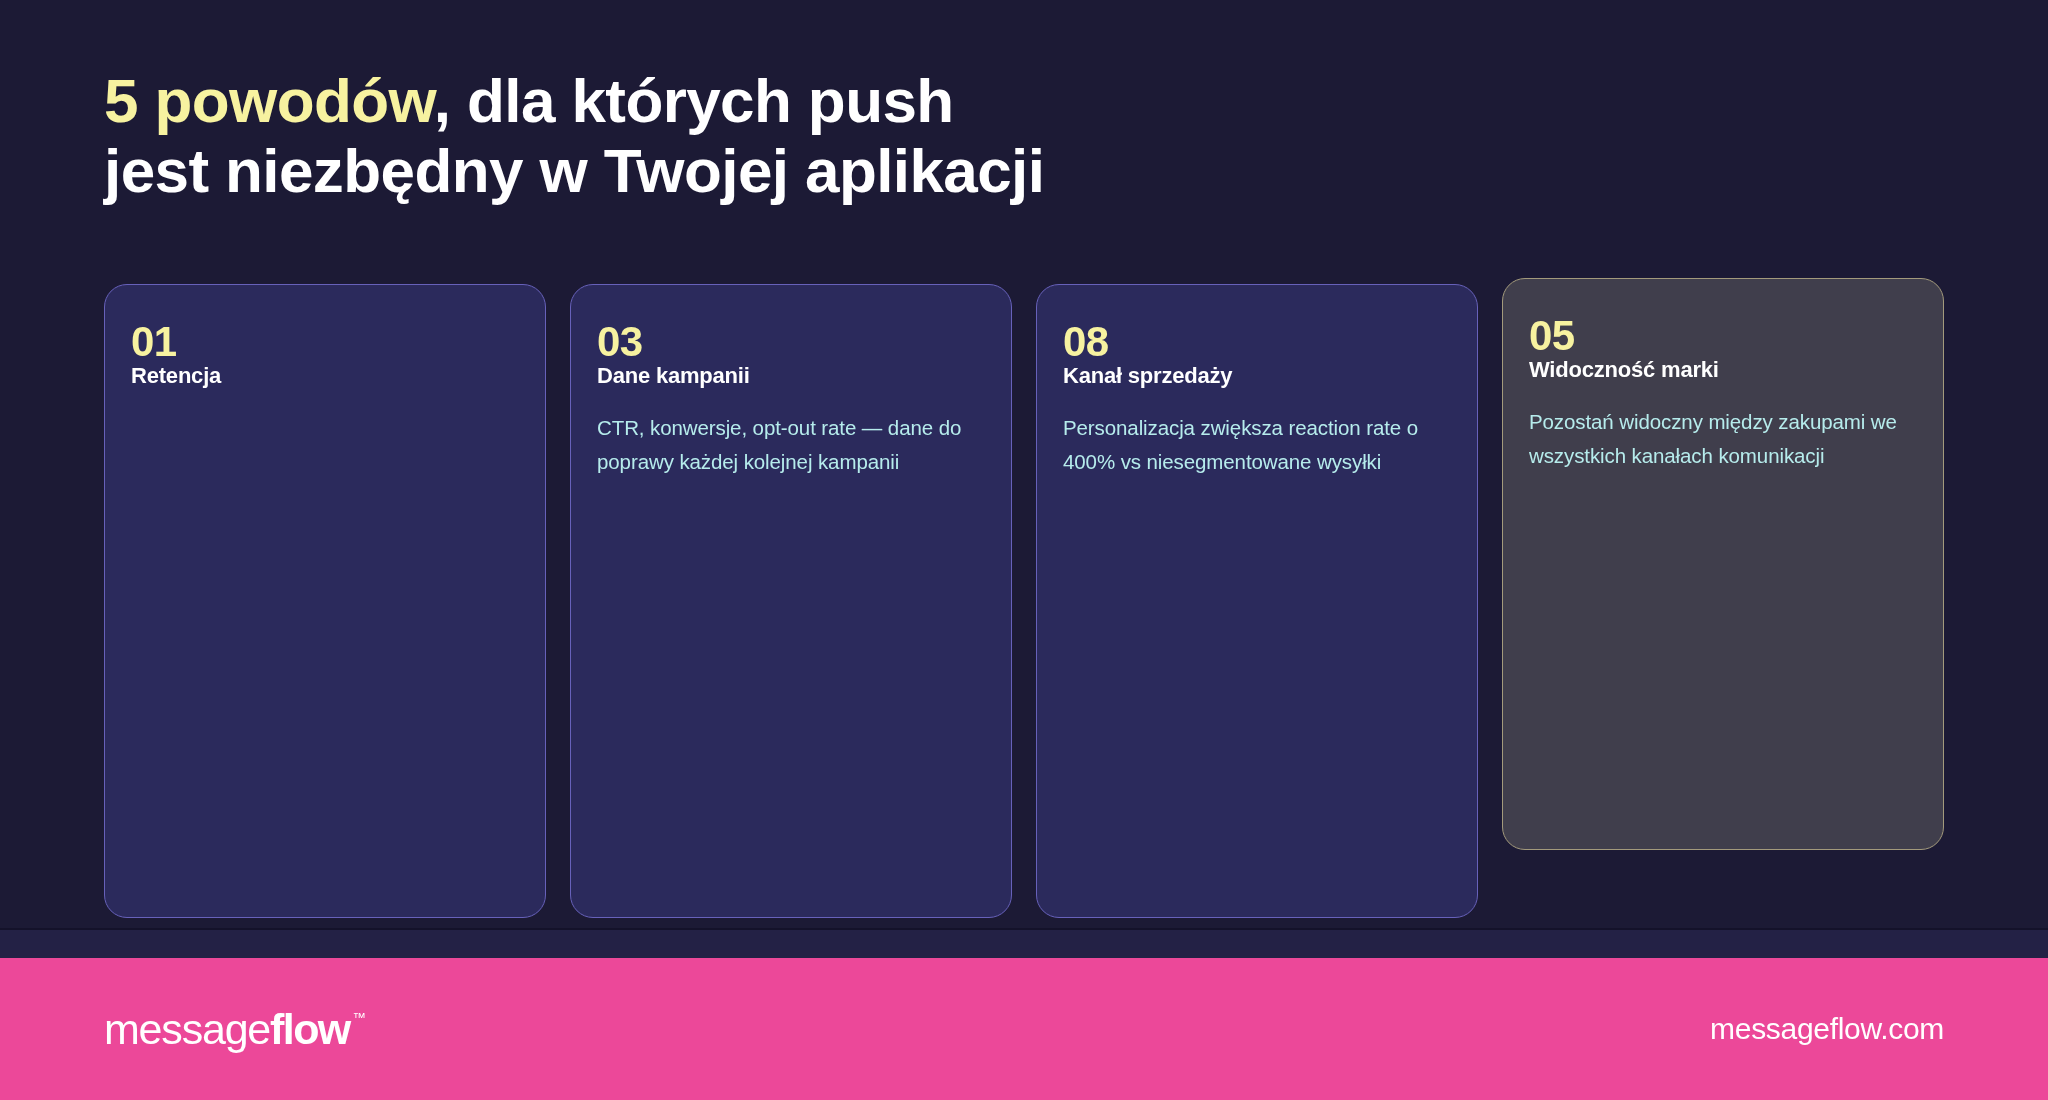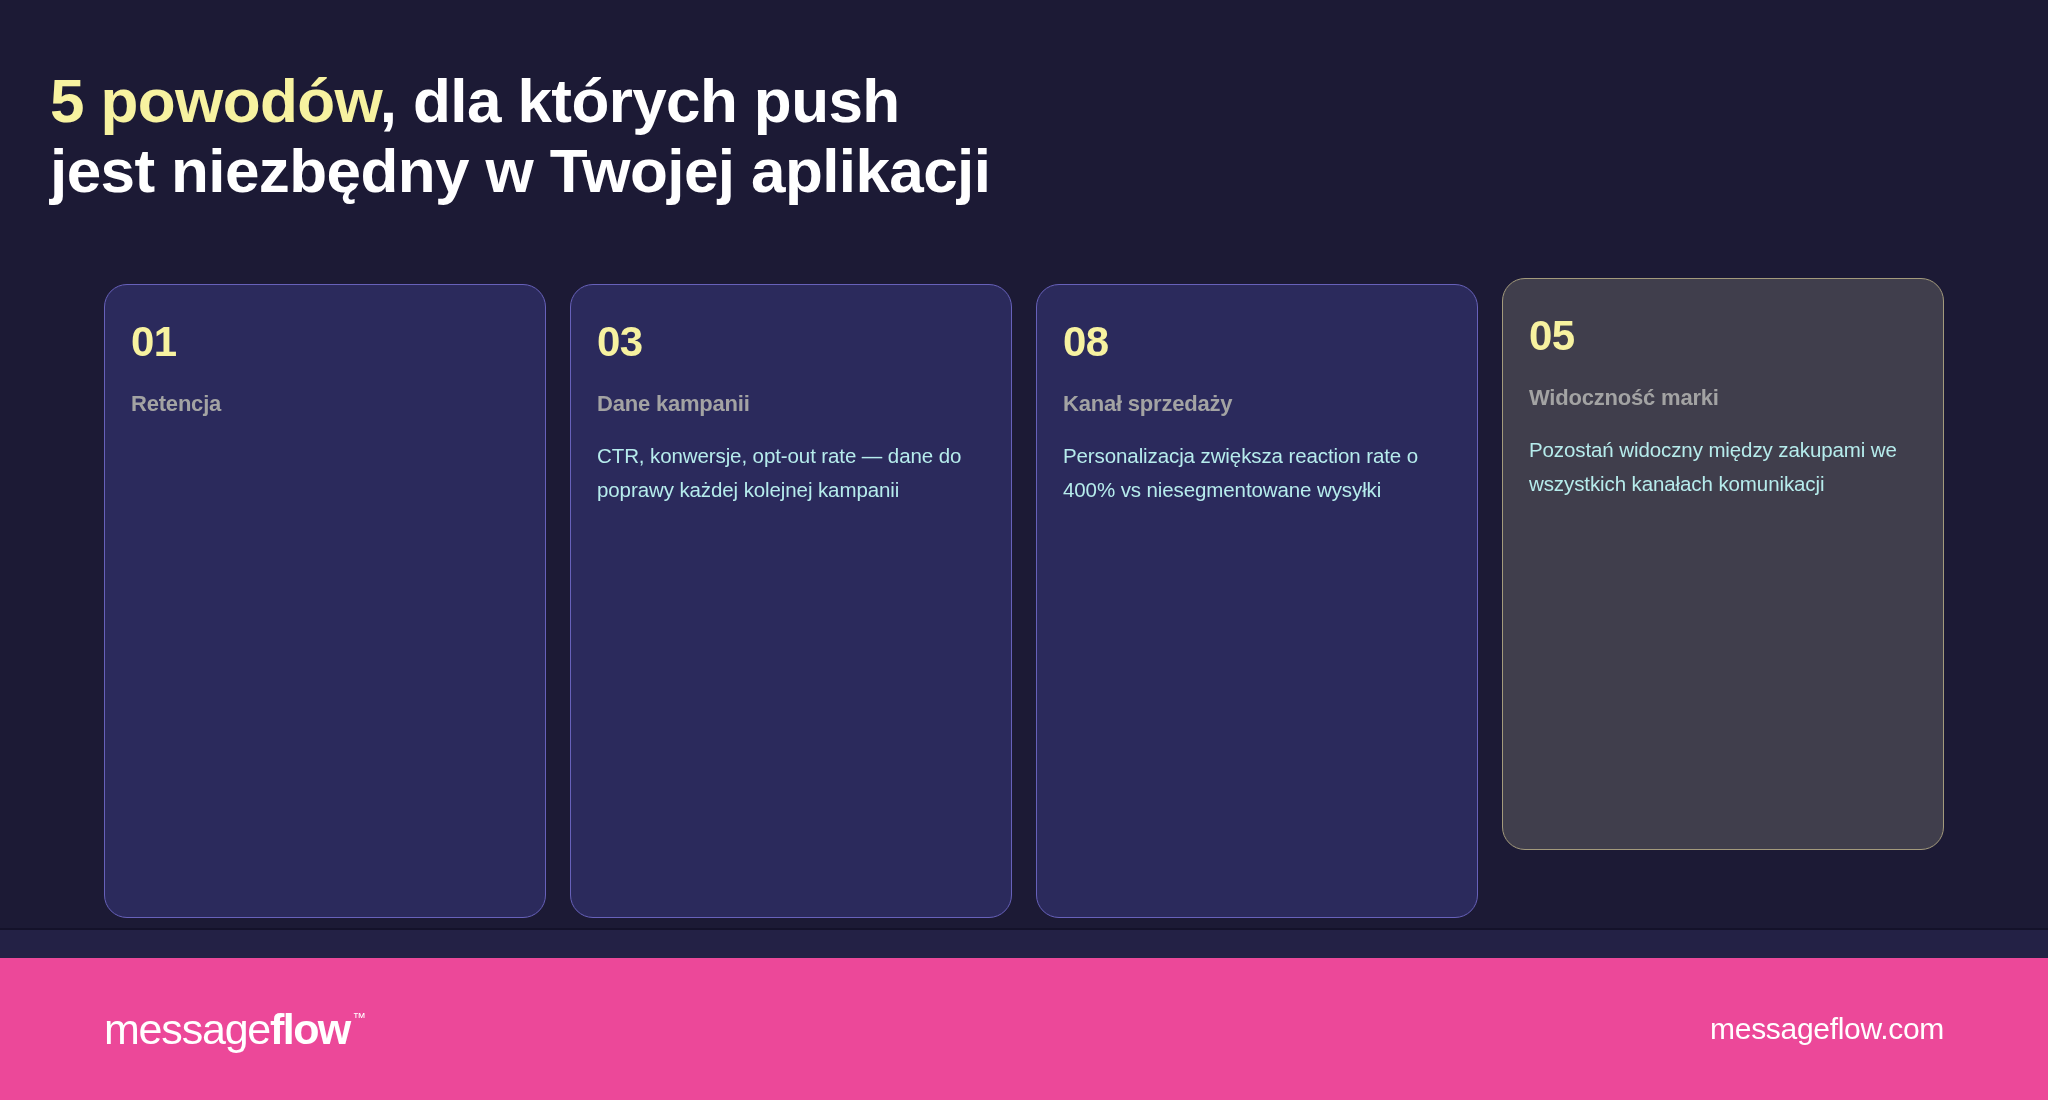--- a/index.html
+++ b/index.html
@@ -23,21 +23,21 @@
     height: 1100px;
     background: #1c1a35;
     display: flex;
     flex-direction: column;
   }
 
   
   .content {
     position: relative;
     flex: 1 1 auto;
-    padding: 0 50px;
+    padding: 0 104px;
   }
 
   .headline {
     margin-top: 66px;
     font-size: 62px;
     line-height: 1.13;
     font-weight: 700;
     letter-spacing: -0.6px;
     color: #ffffff;
   }
@@ -75,26 +75,25 @@
 
   .card-number {
     font-size: 42px;
     font-weight: 700;
     line-height: 1;
     letter-spacing: -0.5px;
     color: #f7f2a0;
   }
 
   .card-title {
-    margin-top: 28px;
     font-size: 22px;
     font-weight: 700;
     line-height: 1.2;
     letter-spacing: -0.2px;
-    color: #a3a3a3;
+    color: #ffffff;
   }
 
   .card-body {
     margin-top: 22px;
     font-size: 20.5px;
     line-height: 1.62;
     font-weight: 400;
     letter-spacing: -0.1px;
     color: #b6ecec;
   }

